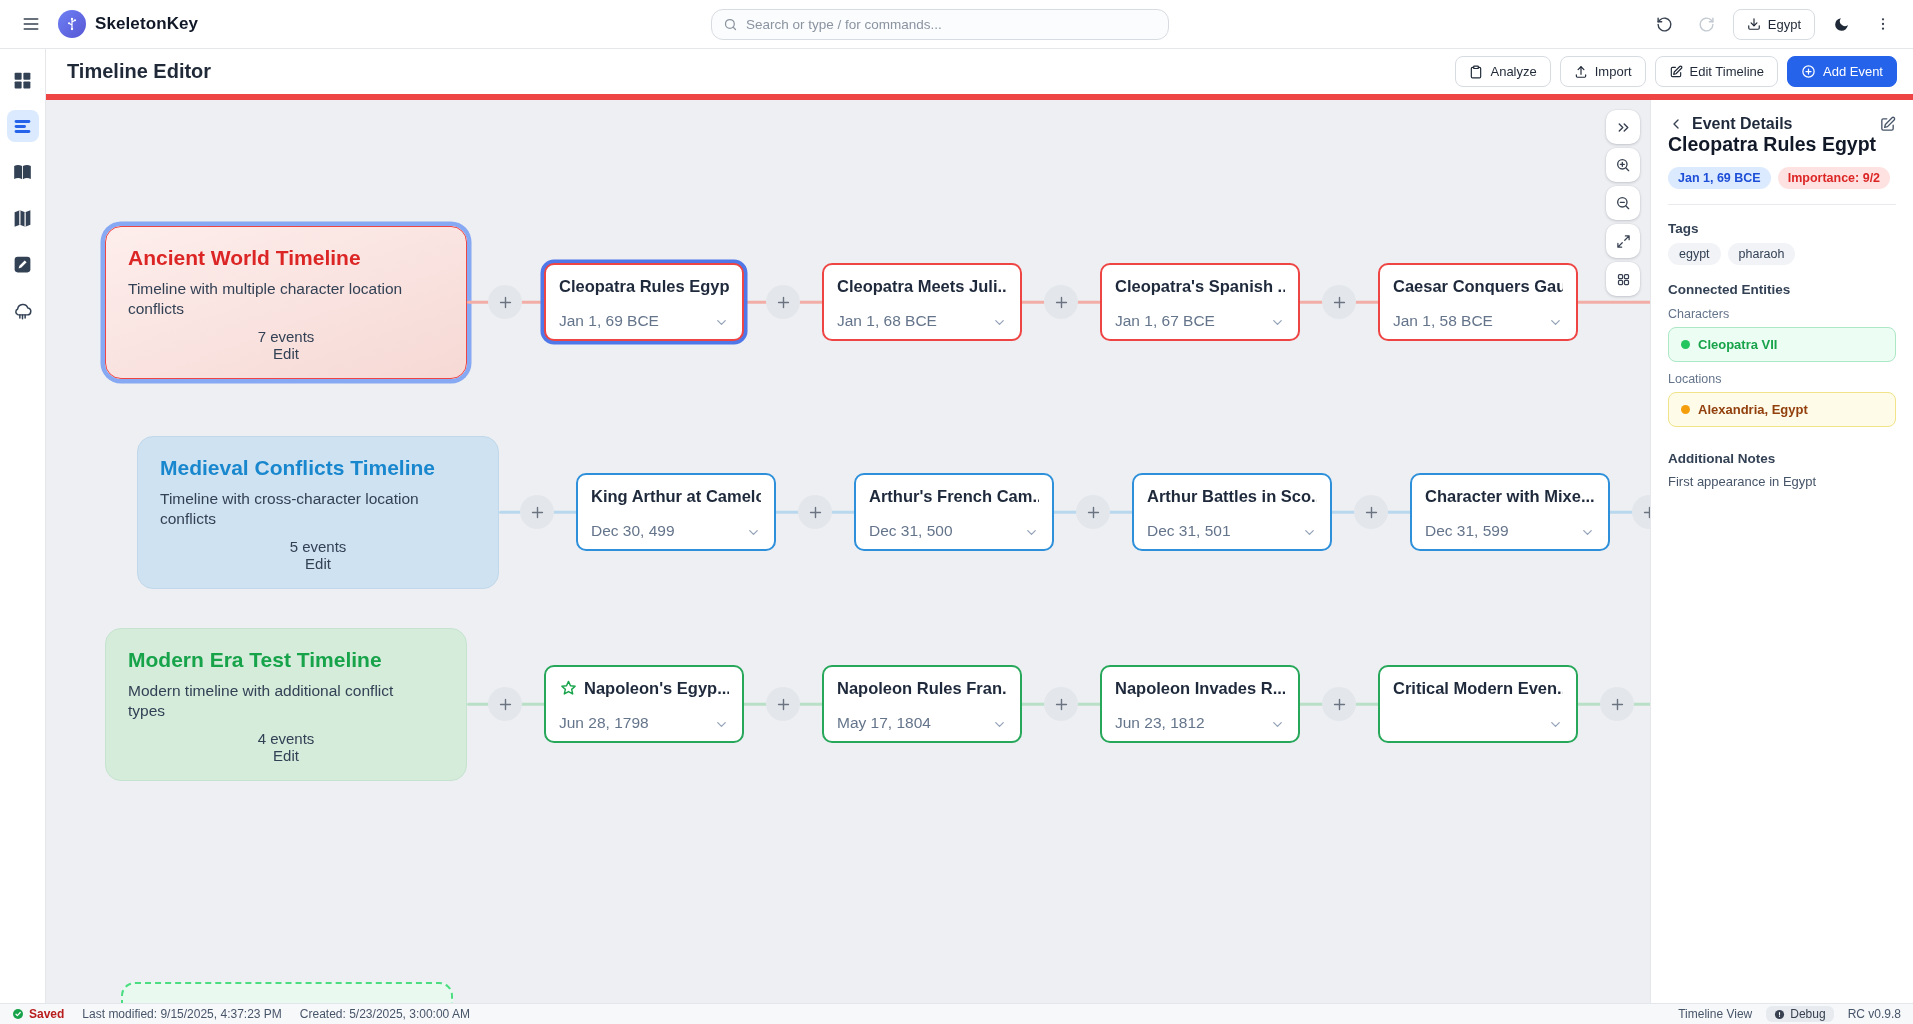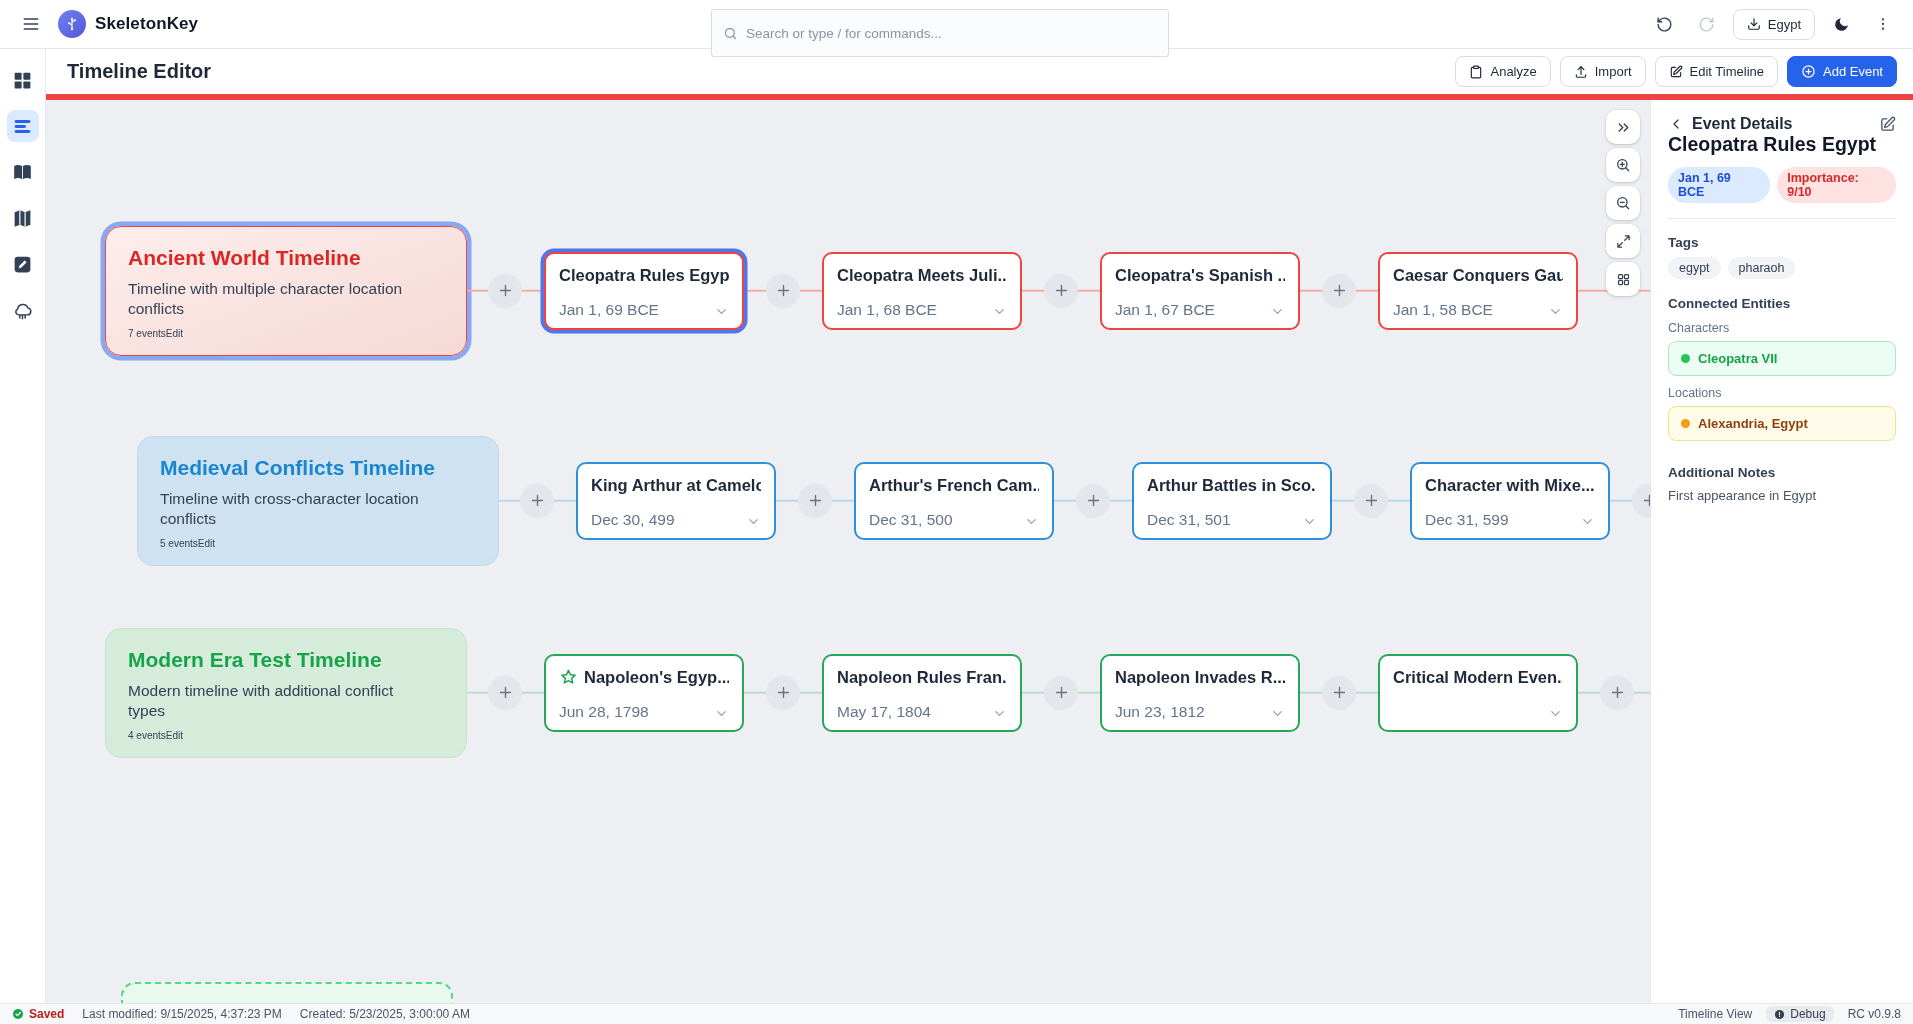--- a/index.html
+++ b/index.html
@@ -7,21 +7,21 @@
   body { font-family:"Liberation Sans", sans-serif; background:#edeff2; color:#1f2937; position:relative; }
   svg { display:block; }
 
   
   .topbar{position:absolute;top:0;left:0;width:1913px;height:49px;background:#fff;border-bottom:1px solid #e5e7eb;display:flex;align-items:center;padding:0 14px;z-index:30;}
   .hamburger{width:34px;height:34px;display:flex;align-items:center;justify-content:center;color:#374151;border-radius:8px;cursor:pointer;}
   .brand{display:flex;align-items:center;gap:9px;margin-left:10px;}
   .logo{width:28px;height:28px;border-radius:50%;background:linear-gradient(135deg,#6e80f4,#5757d4);display:flex;align-items:center;justify-content:center;}
   .brand-name{font-size:17px;font-weight:bold;color:#111827;letter-spacing:.1px;}
   .search-wrap{position:absolute;left:711px;top:9px;width:458px;}
-  .searchbox{display:flex;align-items:center;gap:8px;height:48px;background:#fbfcfd;border:1px solid #d7dce2;border-radius:3px;padding:0 11px;color:#8a94a1;}
+  .searchbox{display:flex;align-items:center;gap:8px;height:31px;background:#fbfcfd;border:1px solid #d7dce2;border-radius:12px;padding:0 11px;color:#8a94a1;}
   .searchbox input{border:none;outline:none;background:transparent;font-size:13.5px;color:#4b5563;width:100%;font-family:inherit;}
   .searchbox input::placeholder{color:#8a94a1;}
   .topbar-right{margin-left:auto;display:flex;align-items:center;gap:10px;}
   .icon-btn{width:32px;height:32px;display:flex;align-items:center;justify-content:center;color:#374151;border-radius:8px;cursor:pointer;}
   .icon-btn.disabled{color:#c3cad2;}
   .btn{display:inline-flex;align-items:center;gap:7px;height:31px;padding:0 13px;border:1px solid #d7dce2;border-radius:8px;background:#fff;font-size:13px;color:#1f2937;cursor:pointer;font-family:inherit;}
   .btn.primary{background:#2563eb;border-color:#2563eb;color:#fff;}
 
   
   .subheader{position:absolute;top:49px;left:46px;width:1867px;height:51px;background:#fff;border-bottom:6px solid #ef4444;display:flex;align-items:center;padding:0 16px 0 21px;z-index:25;}
@@ -38,21 +38,21 @@
   .trow{position:absolute;left:59px;display:flex;align-items:center;}
   .trow.r1{top:126px;} .trow.r2{top:336px;padding-left:32px;} .trow.r3{top:528px;}
   .tcard{width:362px;border-radius:16px;padding:19px 22px 16px 22px;flex:none;cursor:pointer;}
   .c-red .tcard{background:linear-gradient(160deg,#fdeeec,#f6d9d5);border:1.5px solid #ef4444;}
   .c-red .tcard.selected{box-shadow:0 0 0 4.5px #87a8f2;}
   .c-blue .tcard{background:#cfe2f1;border:1px solid #c0d8ea;}
   .c-green .tcard{background:#d5ecdb;border:1px solid #c6e3cf;}
   .tl-title{font-size:21px;font-weight:bold;margin-bottom:9px;}
   .c-red .tl-title{color:#dc2626;} .c-blue .tl-title{color:#1987ce;} .c-green .tl-title{color:#17a34a;}
   .tl-desc{font-size:15.5px;color:#334155;line-height:1.32;margin-bottom:8px;max-width:300px;}
-  .tl-foot{display:flex;align-items:center;justify-content:flex-start;font-size:10px;color:#334155;}
+  .tl-foot{display:flex;align-items:center;justify-content:center;font-size:15px;color:#334155;flex-direction:column;}
   .tl-edit{cursor:pointer;}
   .strip{position:relative;display:flex;align-items:center;gap:22px;padding-left:21px;height:78px;}
   .strip-line{position:absolute;left:0;top:50%;height:2.5px;width:1250px;transform:translateY(-50%);border-radius:2px;z-index:0;}
   .c-red .strip-line{background:#f2aea6;} .c-blue .strip-line{background:#b9d8ee;} .c-green .strip-line{background:#b9e0c6;}
   .plus-btn{position:relative;z-index:1;width:34px;height:34px;flex:none;border-radius:50%;background:#e3e7ec;color:#6b7280;display:flex;align-items:center;justify-content:center;cursor:pointer;}
   .event{position:relative;z-index:1;width:200px;height:78px;flex:none;background:#fff;border-radius:10px;padding:12px 13px 9px 13px;cursor:pointer;display:flex;flex-direction:column;justify-content:space-between;}
   .c-red .event{border:2px solid #ef4444;} .c-blue .event{border:2px solid #2e90da;} .c-green .event{border:2px solid #27a75a;}
   .event.selected{box-shadow:0 0 0 3.5px #4f77e8;}
   .ev-title{font-size:16.5px;font-weight:bold;color:#1e293b;white-space:nowrap;overflow:hidden;display:flex;align-items:center;gap:6px;}
   .ev-daterow{display:flex;align-items:flex-end;justify-content:space-between;}
@@ -542,21 +542,21 @@
     <span class="dp-edit">
       <svg width="17" height="17" viewBox="0 0 24 24" fill="none" stroke="currentColor" stroke-width="1.9" stroke-linecap="round" stroke-linejoin="round">
           <path d="M11 4H6a2 2 0 0 0-2 2v12a2 2 0 0 0 2 2h12a2 2 0 0 0 2-2v-5"></path>
           <path d="M18.4 2.6a2.1 2.1 0 0 1 3 3L12 15l-4 1 1-4Z"></path>
         </svg>
     </span>
   </div>
   <div class="dp-title">Cleopatra Rules Egypt</div>
   <div class="badges">
     <span class="badge date">Jan 1, 69 BCE</span>
-    <span class="badge importance">Importance: 9/10</span>
+    <span class="badge importance">Importance: 9/2</span>
   </div>
   <hr class="dp-divider">
   <div class="dp-section">
     <div class="dp-label">Tags</div>
     <div class="tagrow">
       <span class="tag-chip">egypt</span>
       <span class="tag-chip">pharaoh</span>
     </div>
   </div>
   <div class="dp-section">

